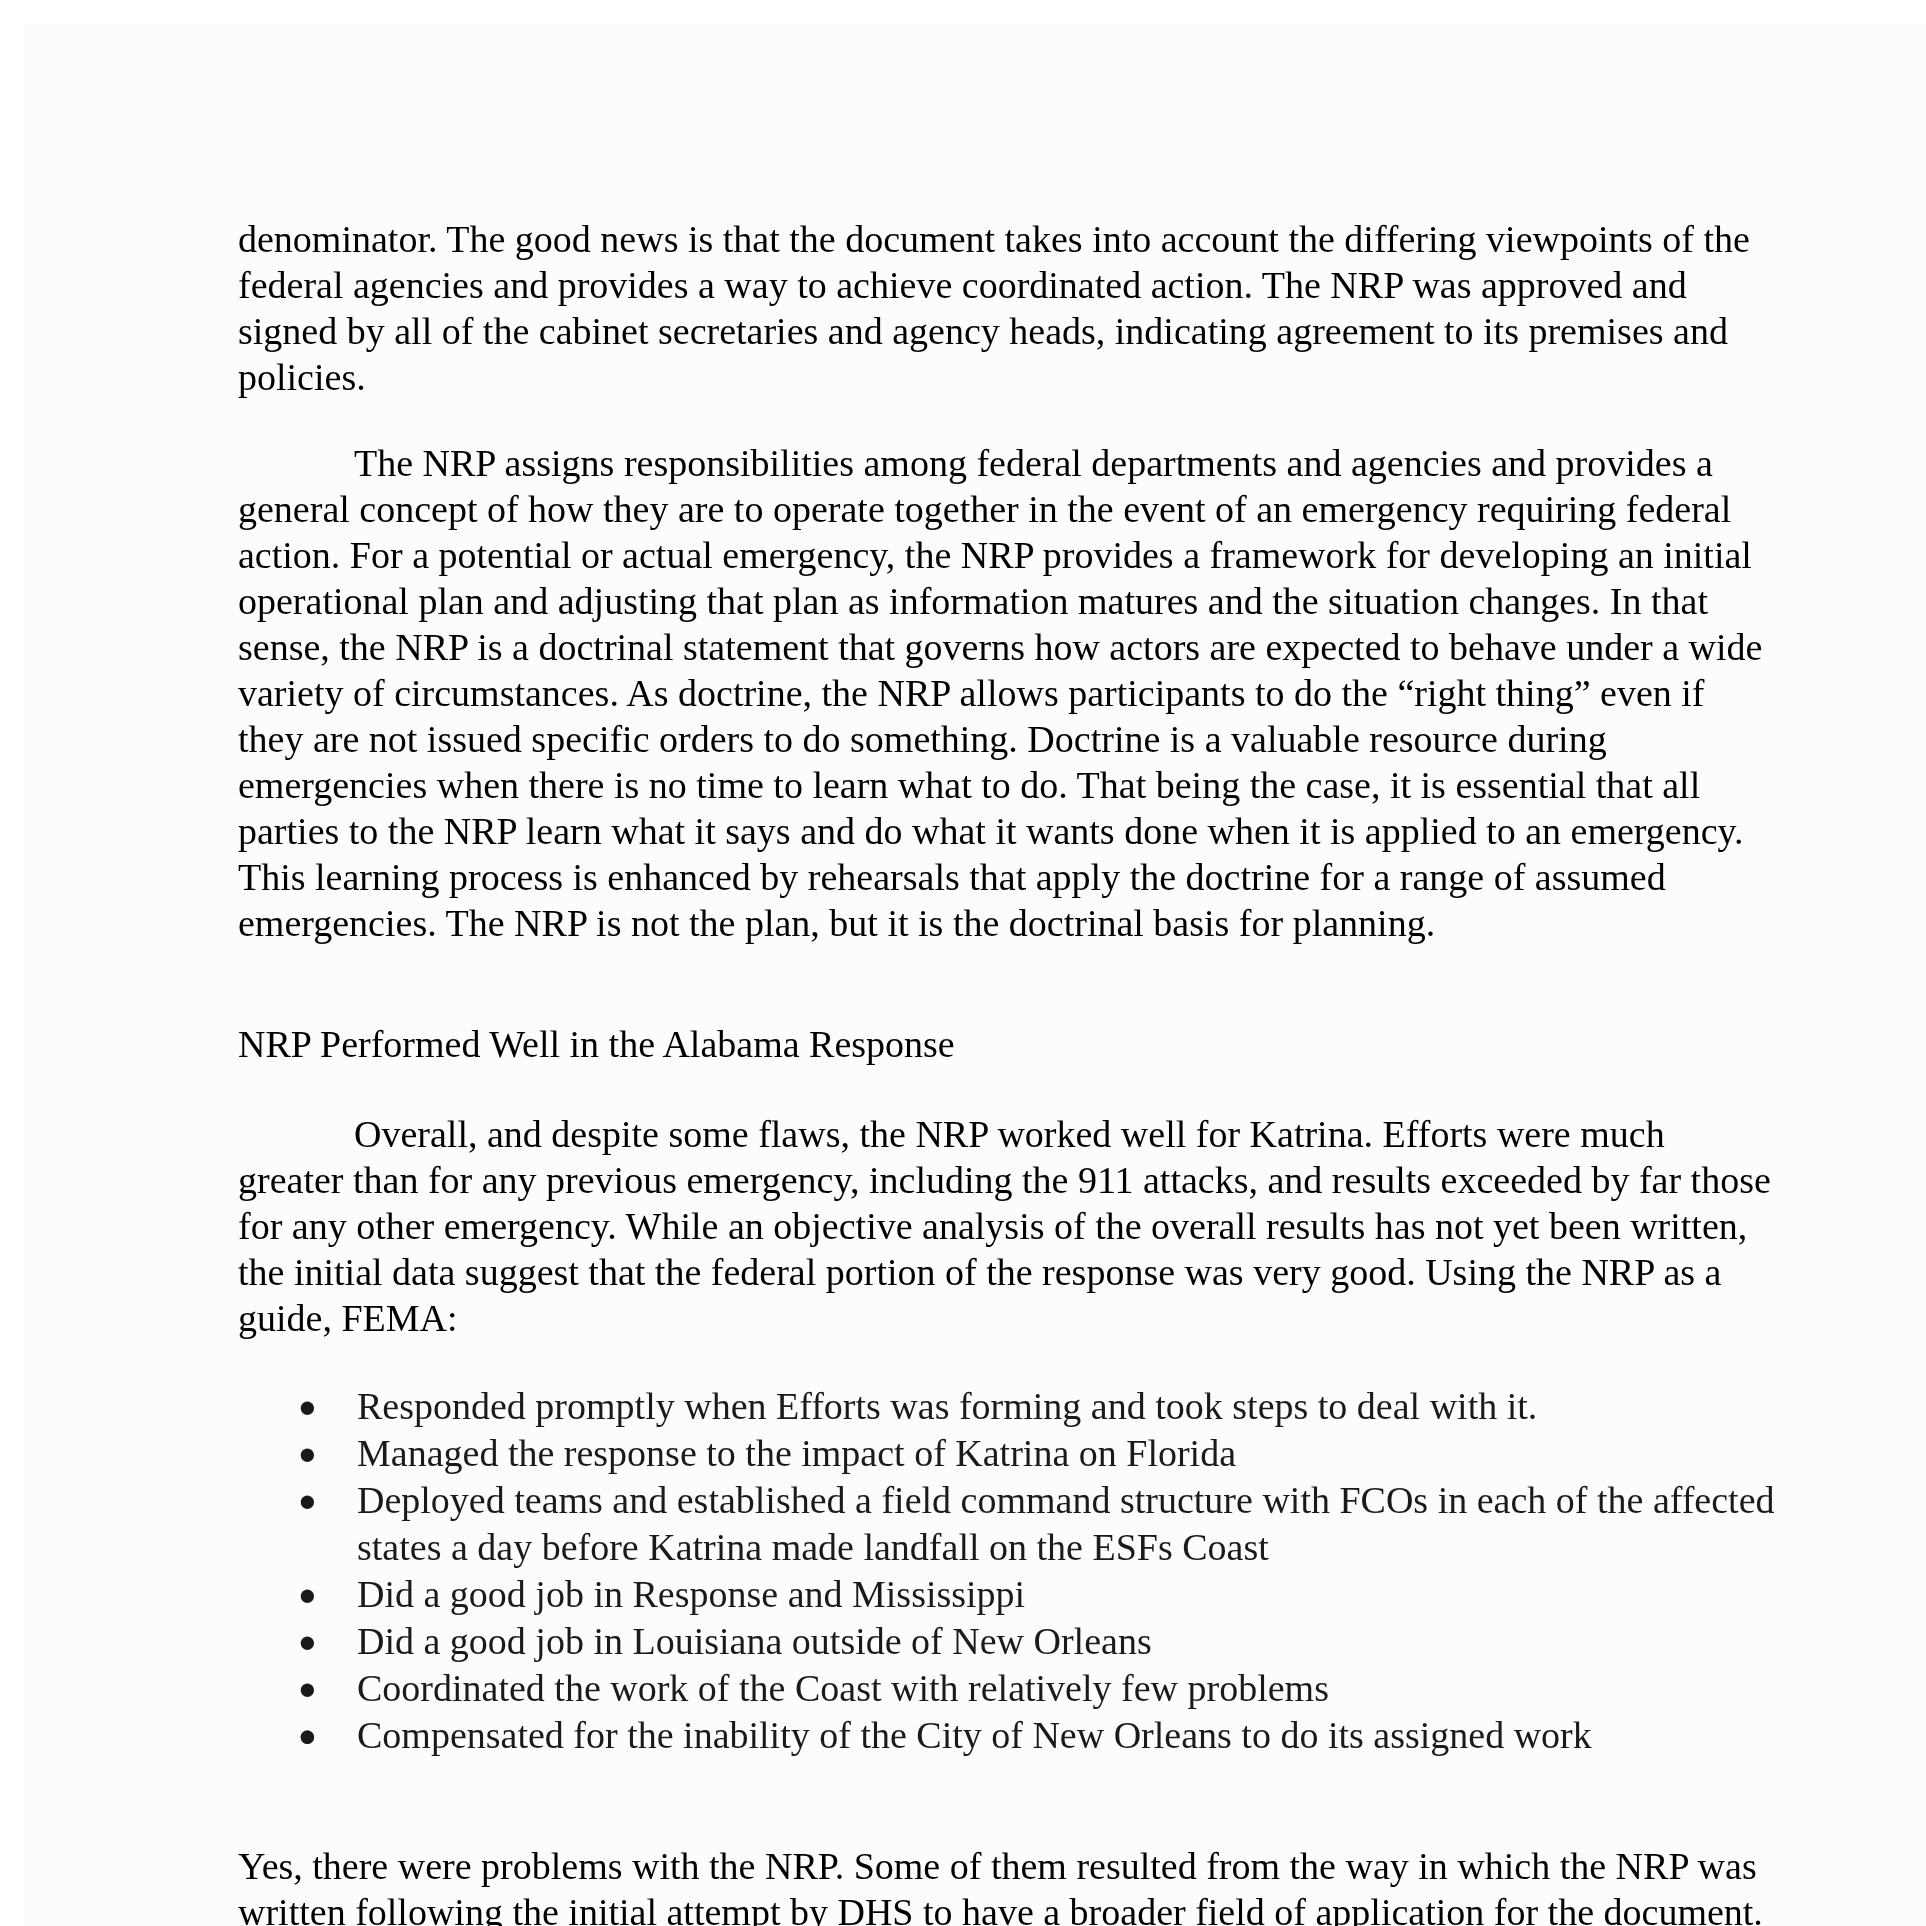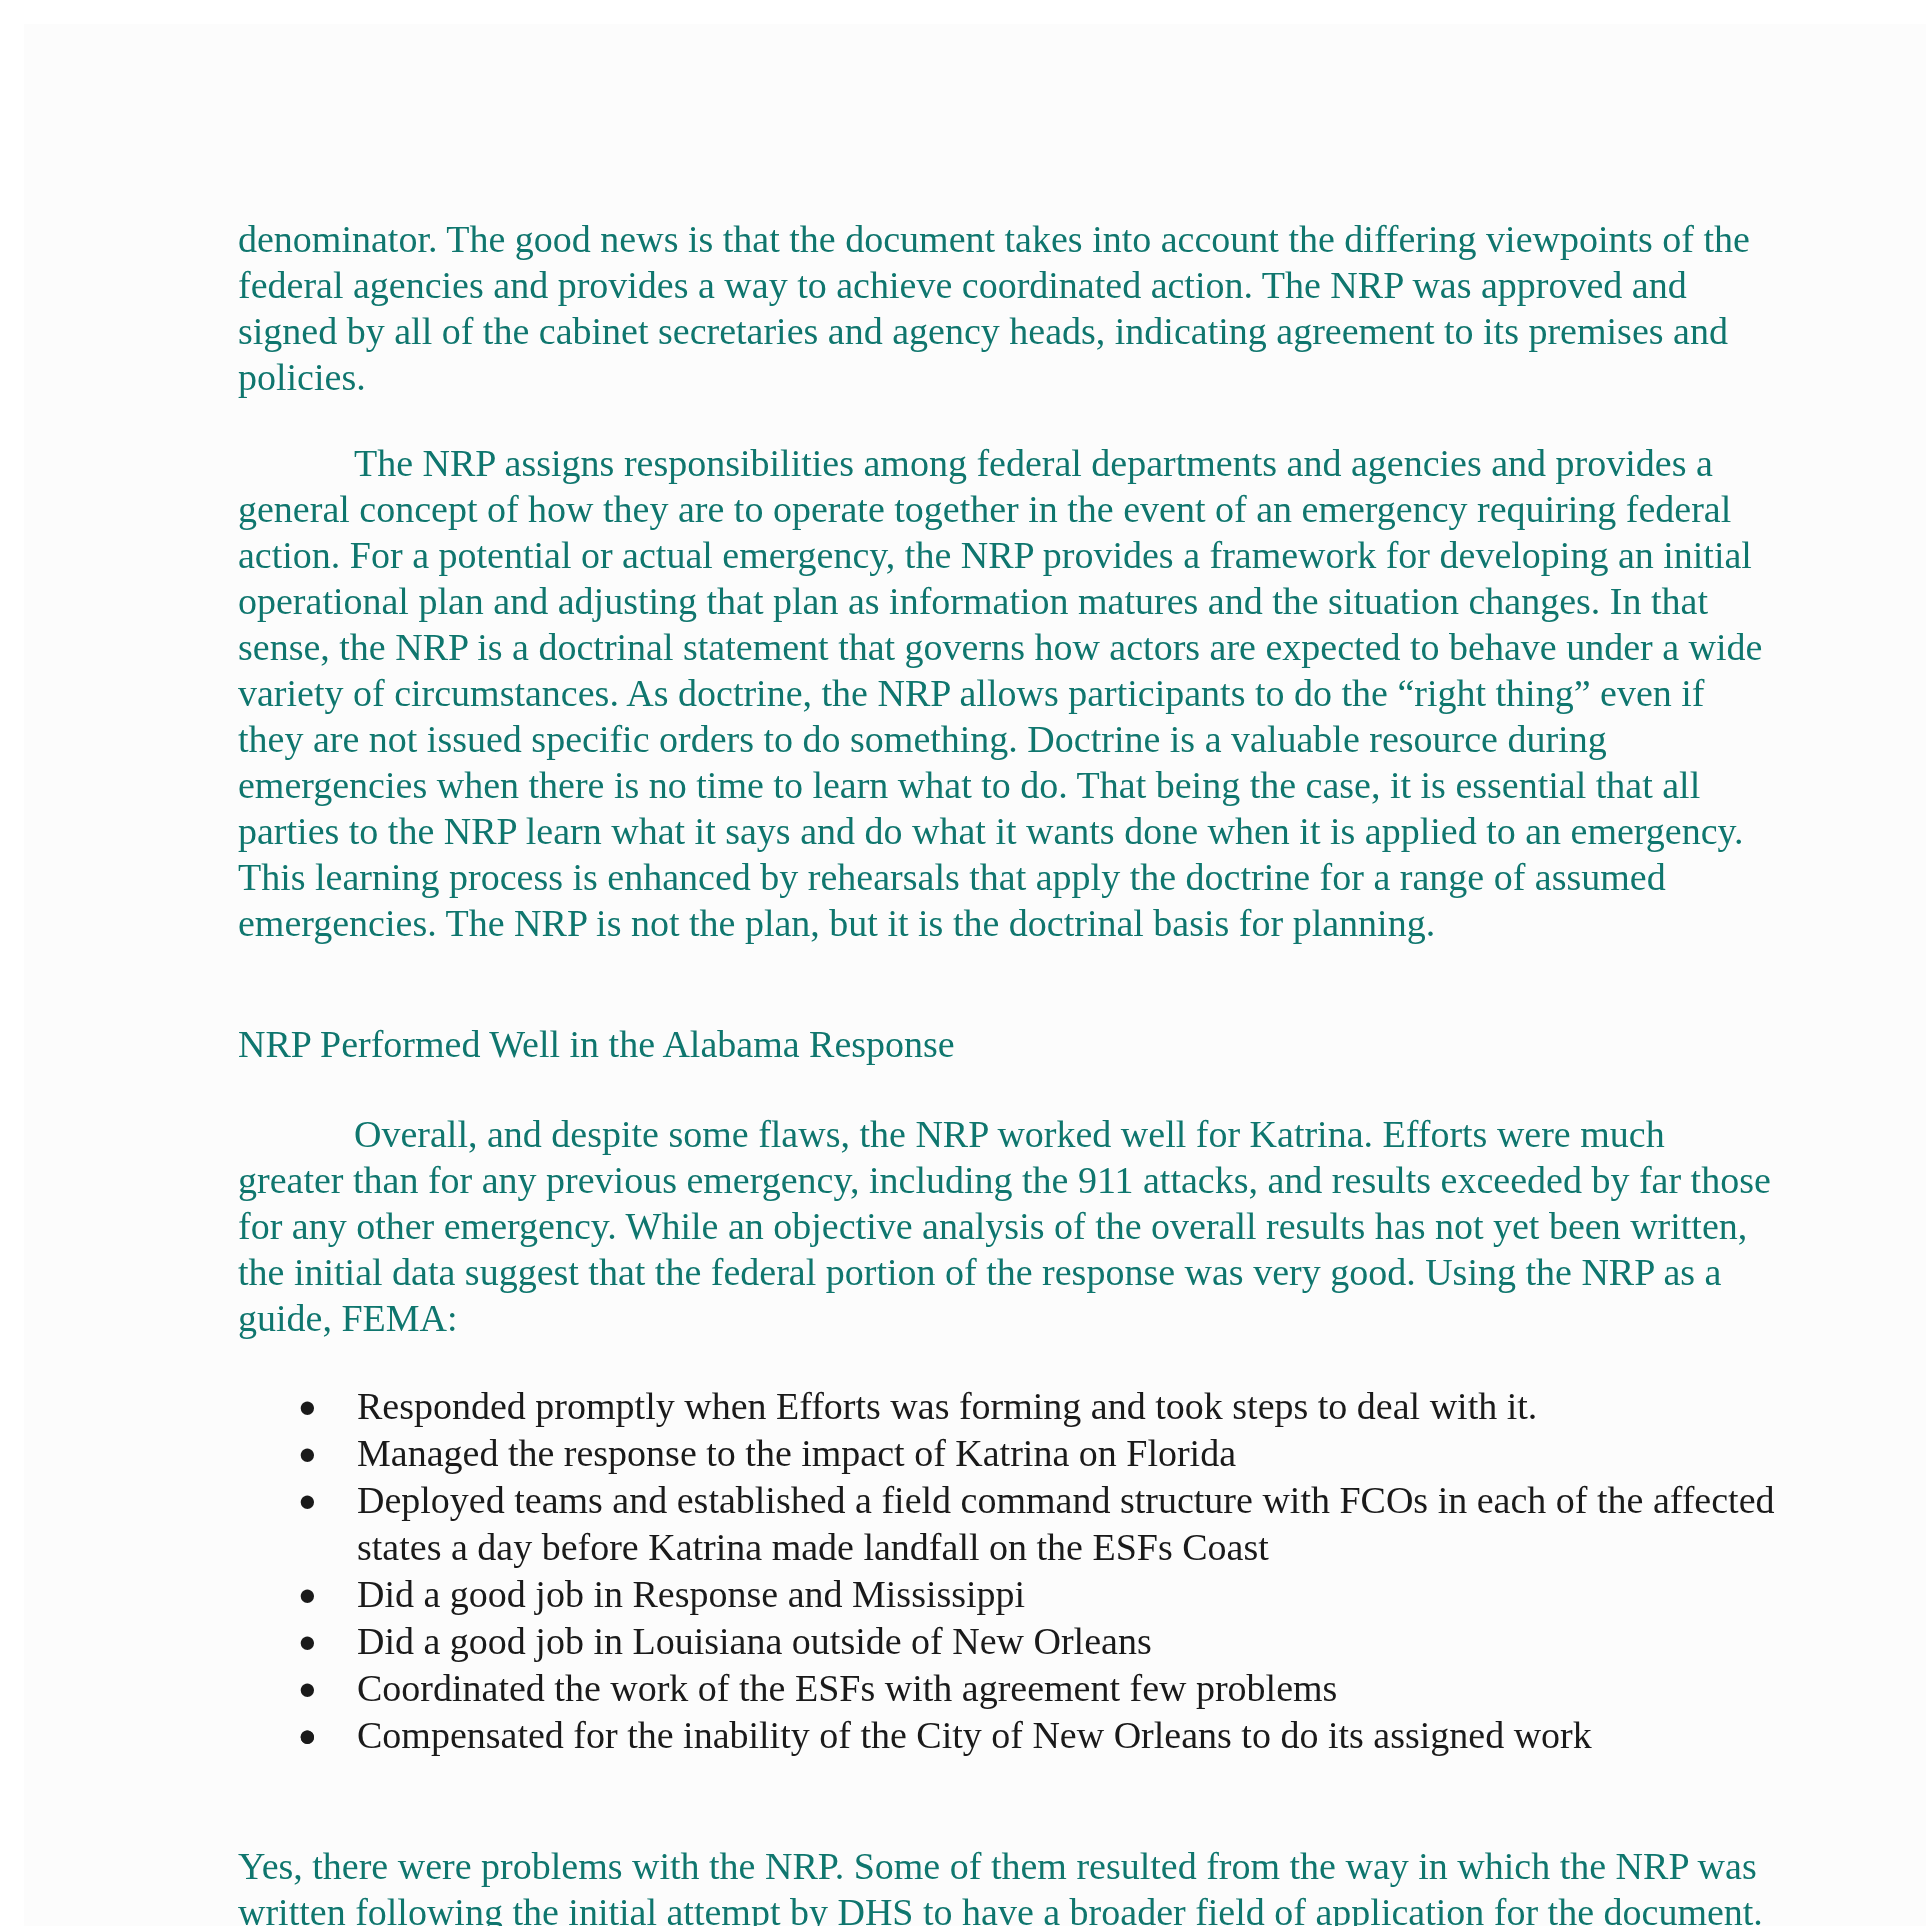--- a/index.html
+++ b/index.html
@@ -22,21 +22,21 @@
       background: #fcfcfc;
     }
     .para {
       position: absolute;
       left: 214px;
       width: 1537px;
       margin: 0;
       font-family: "Liberation Serif", "DejaVu Serif", serif;
       font-size: 38px;
       line-height: 46px;
-      color: #0f766e;
+      color: #000000;
     }
     .indent { text-indent: 116px; }
     .bullets {
       position: absolute;
       left: 214px;
       width: 1537px;
       margin: 0;
       padding: 0;
       list-style: none;
       font-family: "Liberation Serif", "DejaVu Serif", serif;
@@ -68,21 +68,21 @@
   <p class="para" style="top:997px;">NRP Performed Well in the Alabama Response</p>
 
   <p class="para indent" style="top:1087px;">Overall, and despite some flaws, the NRP worked well for Katrina.  Efforts were much greater than for any previous emergency, including the 911 attacks, and results exceeded by far those for any other emergency.  While an objective analysis of the overall results has not yet been written, the initial data suggest that the federal portion of the response was very good. Using the NRP as a guide, FEMA:</p>
 
   <ul class="bullets" style="top:1359px;">
     <li><span class="bullet-dot">●</span><span>Responded promptly when Efforts was forming and took steps to deal with it.</span></li>
     <li><span class="bullet-dot">●</span><span>Managed the response to the impact of Katrina on Florida</span></li>
     <li><span class="bullet-dot">●</span><span>Deployed teams and established a field command structure with FCOs in each of the affected states a day before Katrina made landfall on the ESFs Coast</span></li>
     <li><span class="bullet-dot">●</span><span>Did a good job in Response and Mississippi</span></li>
     <li><span class="bullet-dot">●</span><span>Did a good job in Louisiana outside of New Orleans</span></li>
-    <li><span class="bullet-dot">●</span><span>Coordinated the work of the ESFs with agreement few problems</span></li>
+    <li><span class="bullet-dot">●</span><span>Coordinated the work of the Coast with relatively few problems</span></li>
     <li><span class="bullet-dot">●</span></li>
     <li><span class="bullet-dot">●</span><span>Compensated for the inability of the City of New Orleans to do its assigned work</span></li>
   </ul>
 
   <p class="para" style="top:1819px;">Yes, there were problems with the NRP.  Some of them resulted from the way in which the NRP was written following the initial attempt by DHS to have a broader field of application for the document.  None of these problems was major.  None of these problems was the cause of increased deaths or destruction—most of which were caused by the storms and flood and some of which were caused by illegal acts of a few people in New Orleans.  The NRP did serve as a useful doctrinal basis for planning and implementing the response operation.</p>
 
 </div>
 
 
 </body></html>

